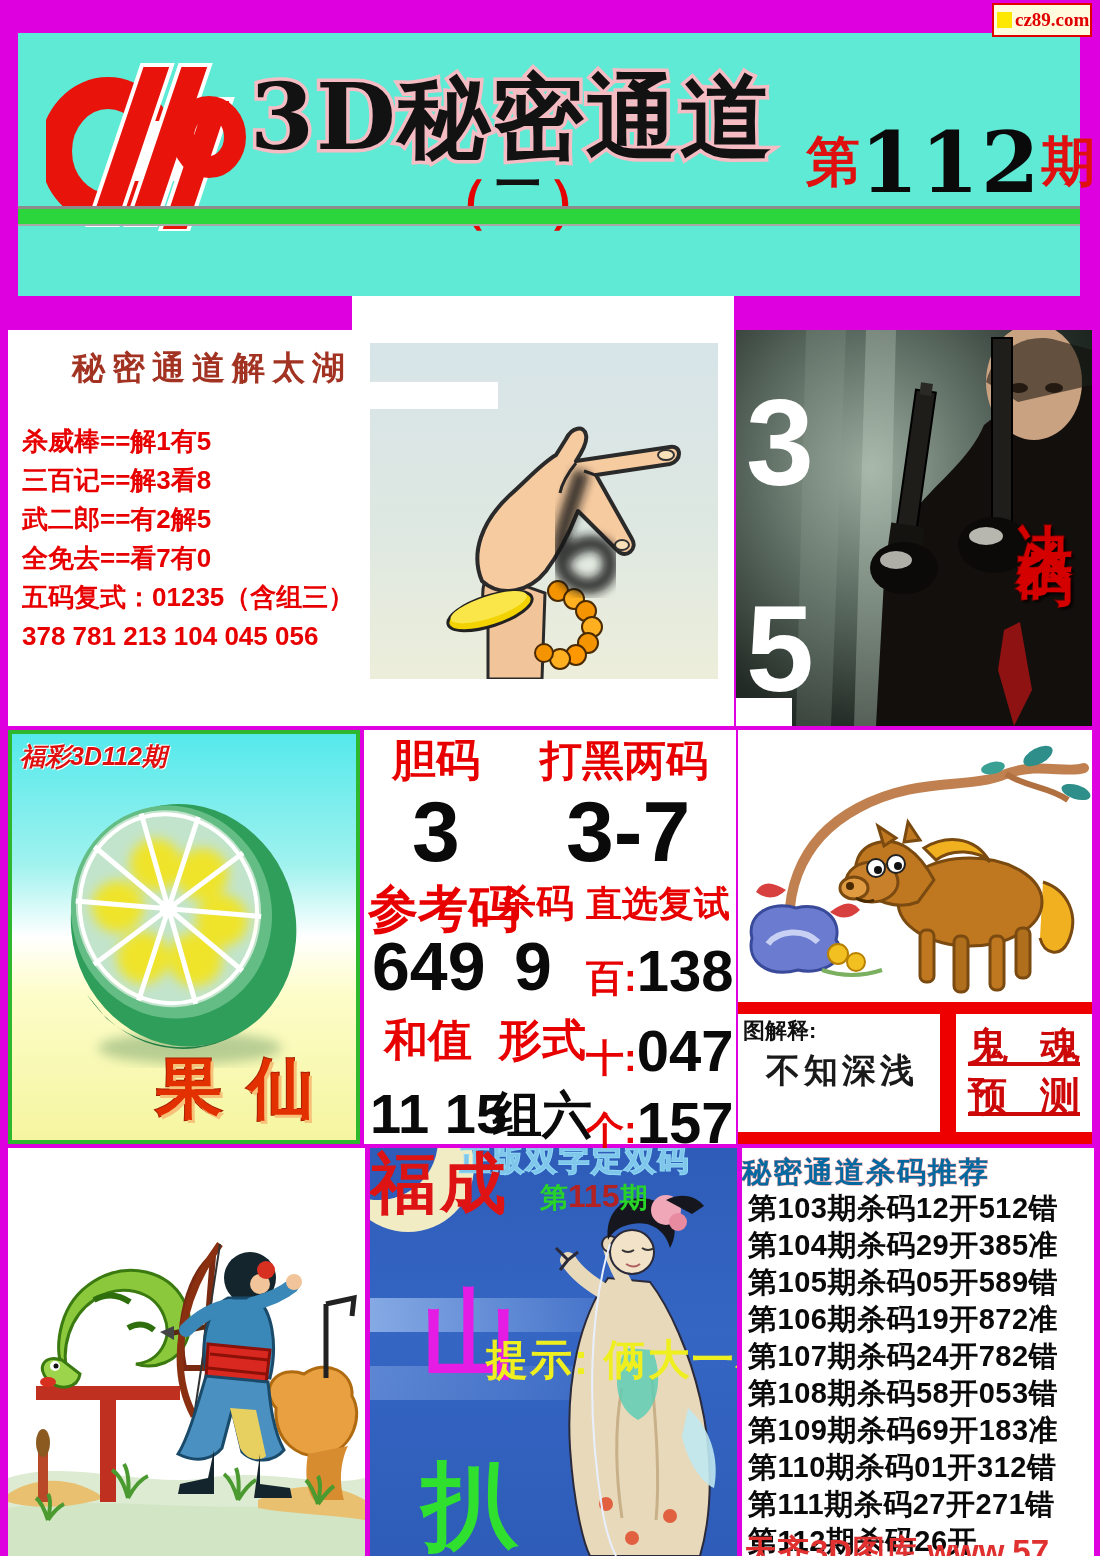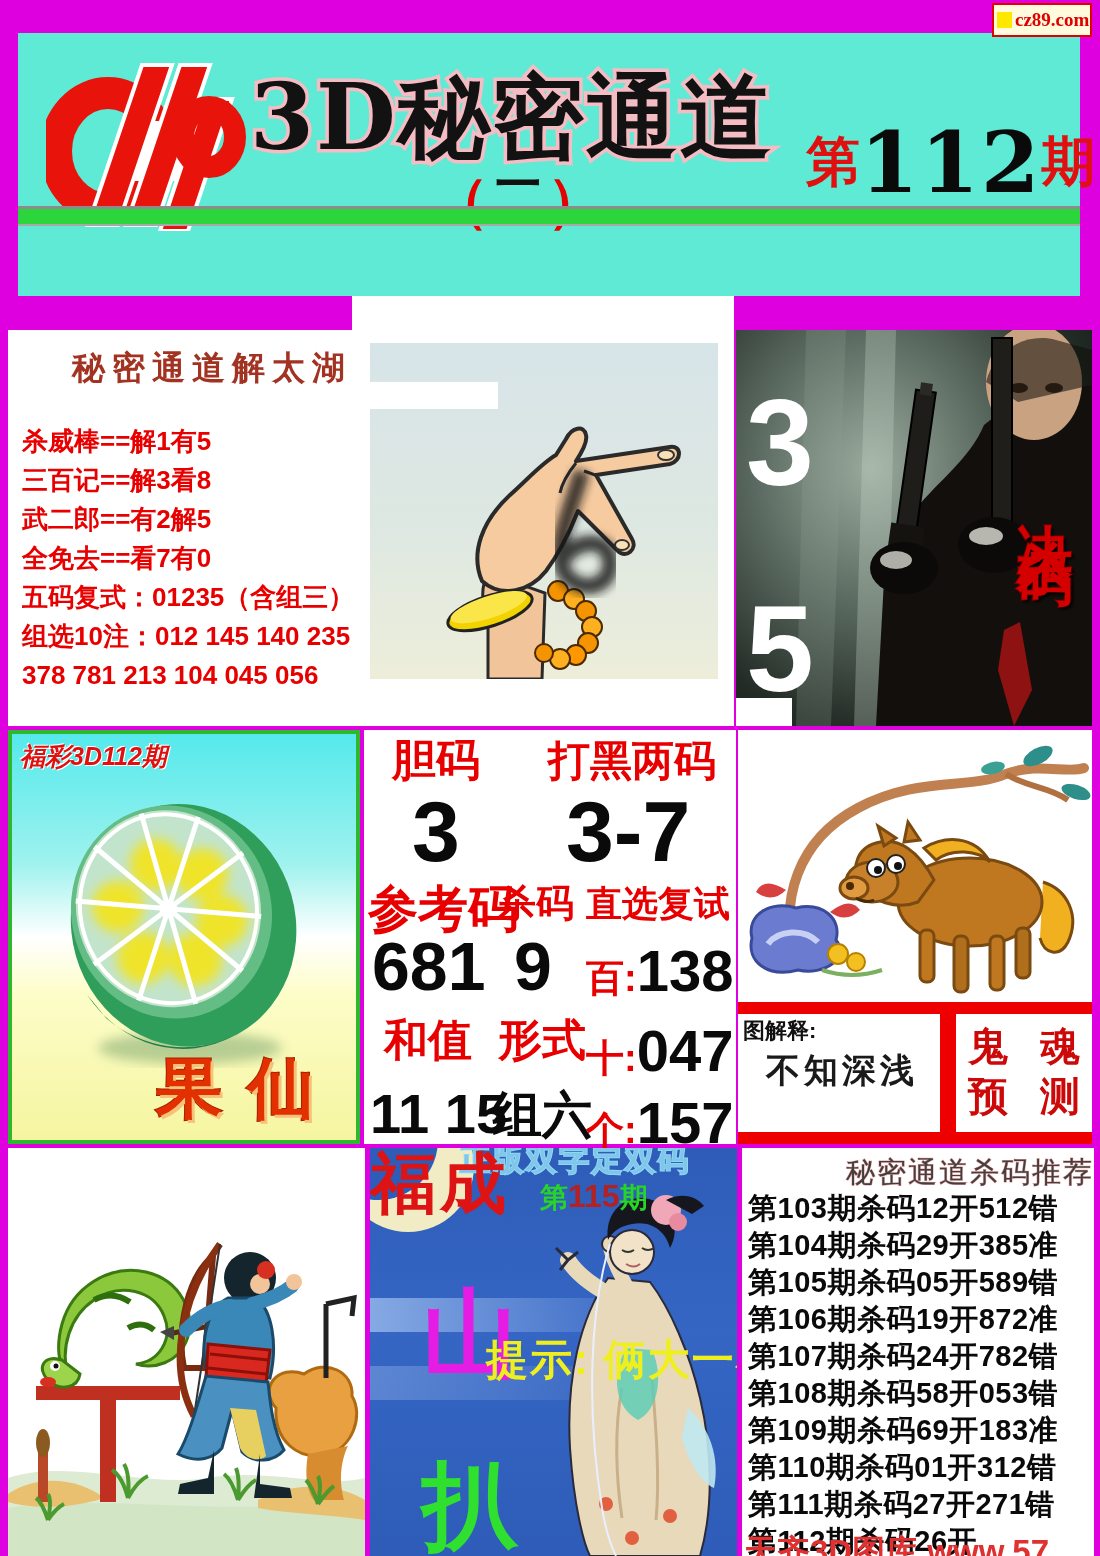--- a/index.html
+++ b/index.html
@@ -85,42 +85,42 @@
   
   .horsepanel{left:738px;top:730px;width:354px;height:414px;}
   .horse-art{position:absolute;left:0;top:0;width:354px;height:272px;}
   .hp-bar{position:absolute;left:0;width:354px;background:#EE0000;}
   .hp-caption{position:absolute;left:0;top:284px;width:354px;height:118px;}
   .hp-explain-label{position:absolute;left:5px;top:2px;font-size:22px;font-weight:bold;color:#111;}
   .hp-explain-text{position:absolute;left:28px;top:34px;font-size:34px;font-weight:bold;color:#1A1A1A;letter-spacing:4px;}
   .hp-divider{position:absolute;left:202px;top:0;width:16px;height:118px;background:#EE0000;}
   .hp-ghost{position:absolute;left:218px;top:8px;width:136px;text-align:center;
     font-family:"Liberation Serif",serif;font-weight:bold;font-size:40px;line-height:50px;
-    color:#CC0808;word-spacing:22px;}
+    color:#CC0808;word-spacing:22px;text-decoration:underline;}
 
   
   .archerpanel{left:8px;top:1148px;width:357px;height:408px;overflow:hidden;}
 
   
   .bluepanel{left:370px;top:1148px;width:367px;height:408px;overflow:hidden;
     background:linear-gradient(180deg,#2E5CB8 0%,#3566C4 45%,#2E5CB8 100%);}
   .beam{position:absolute;left:0;height:34px;width:100%;
     background:linear-gradient(90deg,rgba(200,225,255,.55),rgba(200,225,255,0) 80%);}
   .bp-toptitle{position:absolute;left:90px;top:-8px;font-size:30px;font-weight:bold;letter-spacing:3px;
     color:rgba(46,92,184,0.15);-webkit-text-stroke:2px #8FD8F4;paint-order:stroke fill;white-space:nowrap;}
   .bp-issue{position:absolute;left:170px;top:30px;white-space:nowrap;font-weight:bold;}
   .bp-issue .g{color:#28D428;font-size:28px;}
   .bp-issue .r{color:#B22222;font-size:32px;}
   .bp-char{position:absolute;font-family:"DejaVu Serif",serif;font-weight:bold;line-height:1;}
   .bp-hint{position:absolute;left:116px;top:184px;font-size:42px;font-weight:bold;color:#EFEF1F;
     letter-spacing:2px;white-space:nowrap;}
 
   
   .recommend{left:742px;top:1148px;width:352px;height:408px;overflow:hidden;}
-  .rec-title{margin-top:5px;text-align:right;font-size:29px;font-weight:normal;color:#404040;
+  .rec-title{margin-top:5px;text-align:left;font-size:29px;font-weight:bold;color:#0369a1;
     letter-spacing:2px;-webkit-text-stroke:1px #F0A0A0;paint-order:stroke fill;white-space:nowrap;}
   .rec-rows{position:absolute;left:6px;top:42px;font-size:29px;font-weight:bold;color:#0A0A0A;
     line-height:37px;white-space:nowrap;letter-spacing:0.5px;}
   .rec-footer{position:absolute;left:2px;top:382px;font-size:33px;font-weight:bold;color:#E03030;white-space:nowrap;}
 </style>
 </head>
 <body>
 
 <div class="panel header">
   <svg class="abs" style="left:28px;top:26px" width="200" height="172" viewBox="0 0 200 172">
@@ -152,21 +152,20 @@
 </div>
 
 <div class="panel taihu">
   <div class="taihu-title">秘密通道解太湖</div>
   <div class="taihu-lines">
     <div>杀威棒==解1有5</div>
     <div>三百记==解3看8</div>
     <div>武二郎==有2解5</div>
     <div>全免去==看7有0</div>
     <div>五码复式：01235（含组三）</div>
-    <div>组选10注：012 145 140 235</div>
     <div>378 781 213 104 045 056</div>
   </div>
 </div>
 
 <div class="panel handpanel">
   <div class="hand-img">
     <svg width="348" height="336" viewBox="0 0 348 336">
       <defs>
           <filter id="blr">
             <feGaussianBlur stdDeviation="5"></feGaussianBlur>
@@ -278,29 +277,29 @@
       </g>
       <circle cx="122" cy="120" r="9" fill="#FFFFFF"></circle>
       <path d="M20,180 A112,122 0 0 0 150,260 A120,128 0 0 1 32,208 Z" fill="#1F7F46"></path>
     </g>
   </svg>
   <div class="lime-caption">果仙</div>
 </div>
 
 <div class="panel predict">
   <div class="rlab" style="left:28px;top:8px;font-size:44px">胆码</div>
-  <div class="rlab" style="left:184px;top:10px;font-size:42px">打黑两码</div>
+  <div class="rlab" style="left:176px;top:10px;font-size:42px">打黑两码</div>
   <div class="bval" style="left:48px;top:58px;font-size:86px">3</div>
   <div class="bval" style="left:202px;top:58px;font-size:86px">3-7</div>
 
   <div class="rlab" style="left:4px;top:154px;font-size:50px">参考码</div>
   <div class="rlab" style="left:134px;top:154px;font-size:38px">杀码</div>
   <div class="rlab" style="left:222px;top:156px;font-size:36px">直选复试</div>
 
-  <div class="bval" style="left:8px;top:202px;font-size:68px">681</div>
+  <div class="bval" style="left:8px;top:202px;font-size:68px">649</div>
   <div class="bval" style="left:150px;top:202px;font-size:68px">9</div>
   <div class="pair" style="left:222px;top:212px">
     <span class="rlab" style="font-size:38px">百:</span>
       <span class="bval" style="font-size:58px">138</span>
   </div>
 
   <div class="rlab" style="left:20px;top:288px;font-size:44px">和值</div>
   <div class="rlab" style="left:134px;top:288px;font-size:44px">形式</div>
   <div class="pair" style="left:222px;top:292px">
     <span class="rlab" style="font-size:38px">十:</span>

